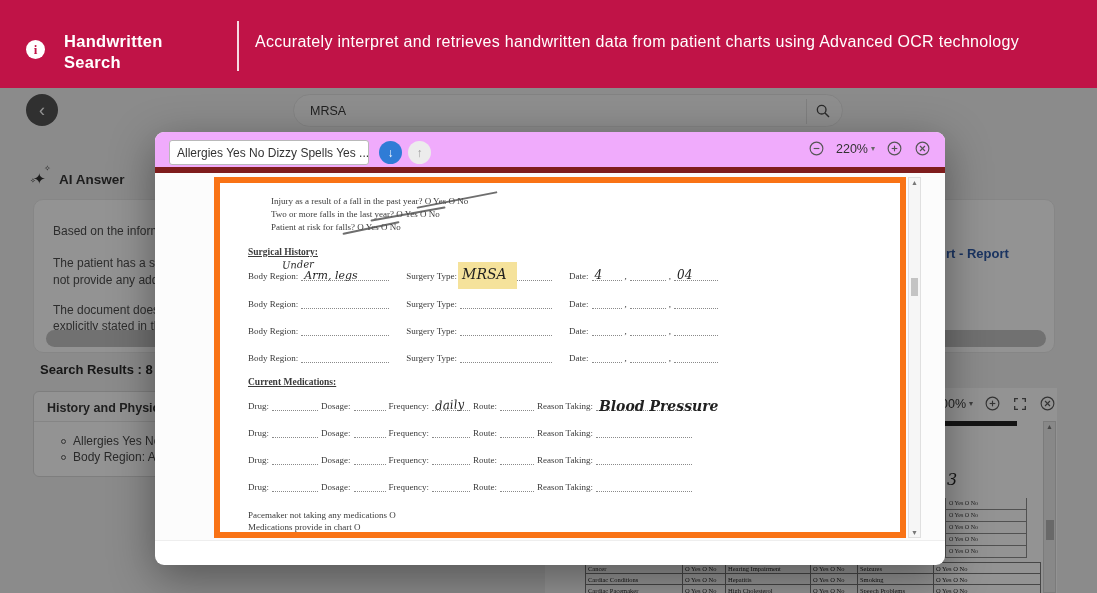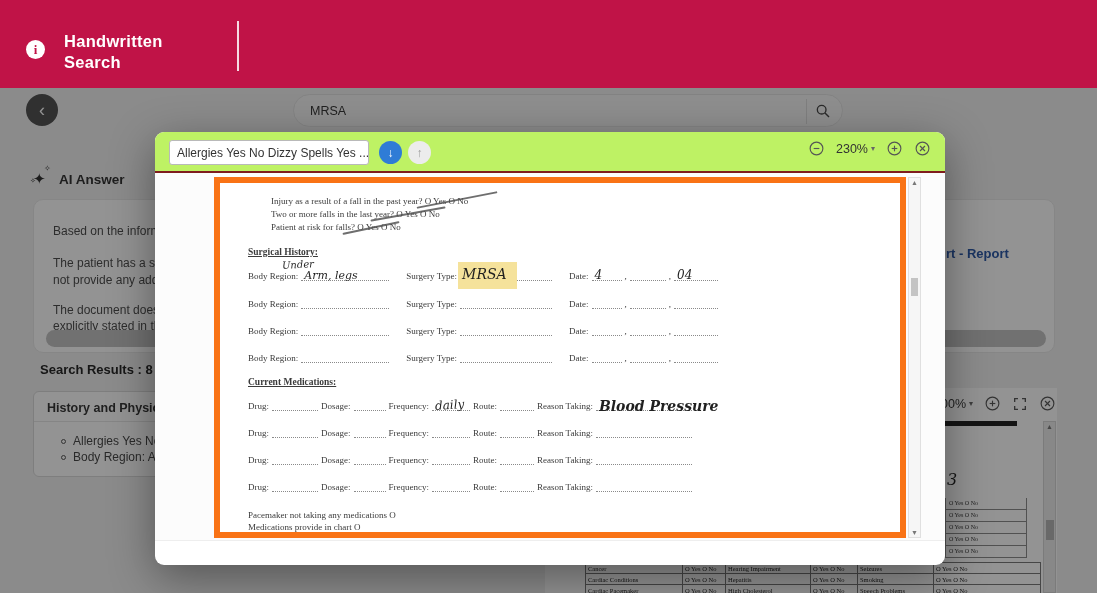--- a/index.html
+++ b/index.html
@@ -62,21 +62,21 @@
   .bgv-scroll { position:absolute; left:498px; top:33px; width:13px; height:172px; background:#ececec; border:1px solid #d5d5d5; }
   .bgv-scroll .arr { position:absolute; left:2px; top:1px; font-size:7px; color:#777; }
   .bgv-scroll .thumb { position:absolute; left:2px; top:98px; width:8px; height:20px; background:#b5b5b5; }
 
   
   .overlay { position:absolute; left:0; top:88px; width:1097px; height:505px; background:rgba(10,10,10,.44); z-index:10; }
 
   
   .modal { position:absolute; left:155px; top:132px; width:790px; height:433px; background:#fff; border-radius:9px;
            box-shadow:0 12px 45px rgba(0,0,0,.4); z-index:20; }
-  .m-toolbar { position:absolute; left:0; top:0; width:100%; height:41px; background:#bef264; border-bottom:2px solid #7f1d1d;
+  .m-toolbar { position:absolute; left:0; top:0; width:100%; height:41px; background:#f0abfc; border-bottom:6px solid #7f1d1d;
                border-radius:9px 9px 0 0; }
   .tb-left { position:absolute; left:14px; top:8px; display:flex; align-items:center; }
   .dropdown { width:200px; height:25px; border:1px solid #b9b9b9; border-radius:3px; background:#fff; display:flex;
               align-items:center; justify-content:space-between; padding:0 7px; font-size:12px; color:#333; cursor:pointer; white-space:nowrap; }
   .circ { width:23px; height:23px; border-radius:50%; border:none; font-size:12px; display:flex; align-items:center;
           justify-content:center; cursor:pointer; }
   .circ-blue { background:#2f7cd6; color:#fff; margin-left:10px; }
   .circ-gray { background:#ececec; color:#9a9a9a; margin-left:6px; }
   .tb-center { position:absolute; left:400px; top:8px; display:flex; align-items:center; color:#555; }
   .page-input { width:37px; height:25px; border:1px solid #b9b9b9; border-radius:3px; text-align:center; font-size:12.5px;
@@ -128,20 +128,21 @@
 <body>
 
 <div class="screen">
 
   <header class="banner">
     <span class="info-icon">
         <span>i</span>
       </span>
     <div class="banner-title">Handwritten Search</div>
     <div class="banner-divider"></div>
+    <div class="banner-desc">Accurately interpret and retrieves handwritten data from patient charts using Advanced OCR technology</div>
   </header>
 
   <div class="bg-page">
 
     <button class="back-btn"><span>‹</span></button>
 
     <div class="search-pill">
       <input class="search-input" value="MRSA" style="">
       <div class="search-div"></div>
       <span class="search-ico">
@@ -277,21 +278,21 @@
           </button>
       </div>
       <div class="tb-right">
         <button class="icon-btn">
           <svg class="ic" width="17" height="17" viewBox="0 0 24 24" fill="none" stroke="currentColor" stroke-width="1.6">
               <circle cx="12" cy="12" r="9"></circle>
               <line x1="8" y1="12" x2="16" y2="12"></line>
             </svg>
         </button>
         <span class="zoom-txt">
-          <span>230%</span>
+          <span>220%</span>
           <span class="caret">▾</span>
         </span>
         <button class="icon-btn">
           <svg class="ic" width="17" height="17" viewBox="0 0 24 24" fill="none" stroke="currentColor" stroke-width="1.6">
               <circle cx="12" cy="12" r="9"></circle>
               <line x1="8" y1="12" x2="16" y2="12"></line>
               <line x1="12" y1="8" x2="12" y2="16"></line>
             </svg>
         </button>
         <button class="icon-btn">

